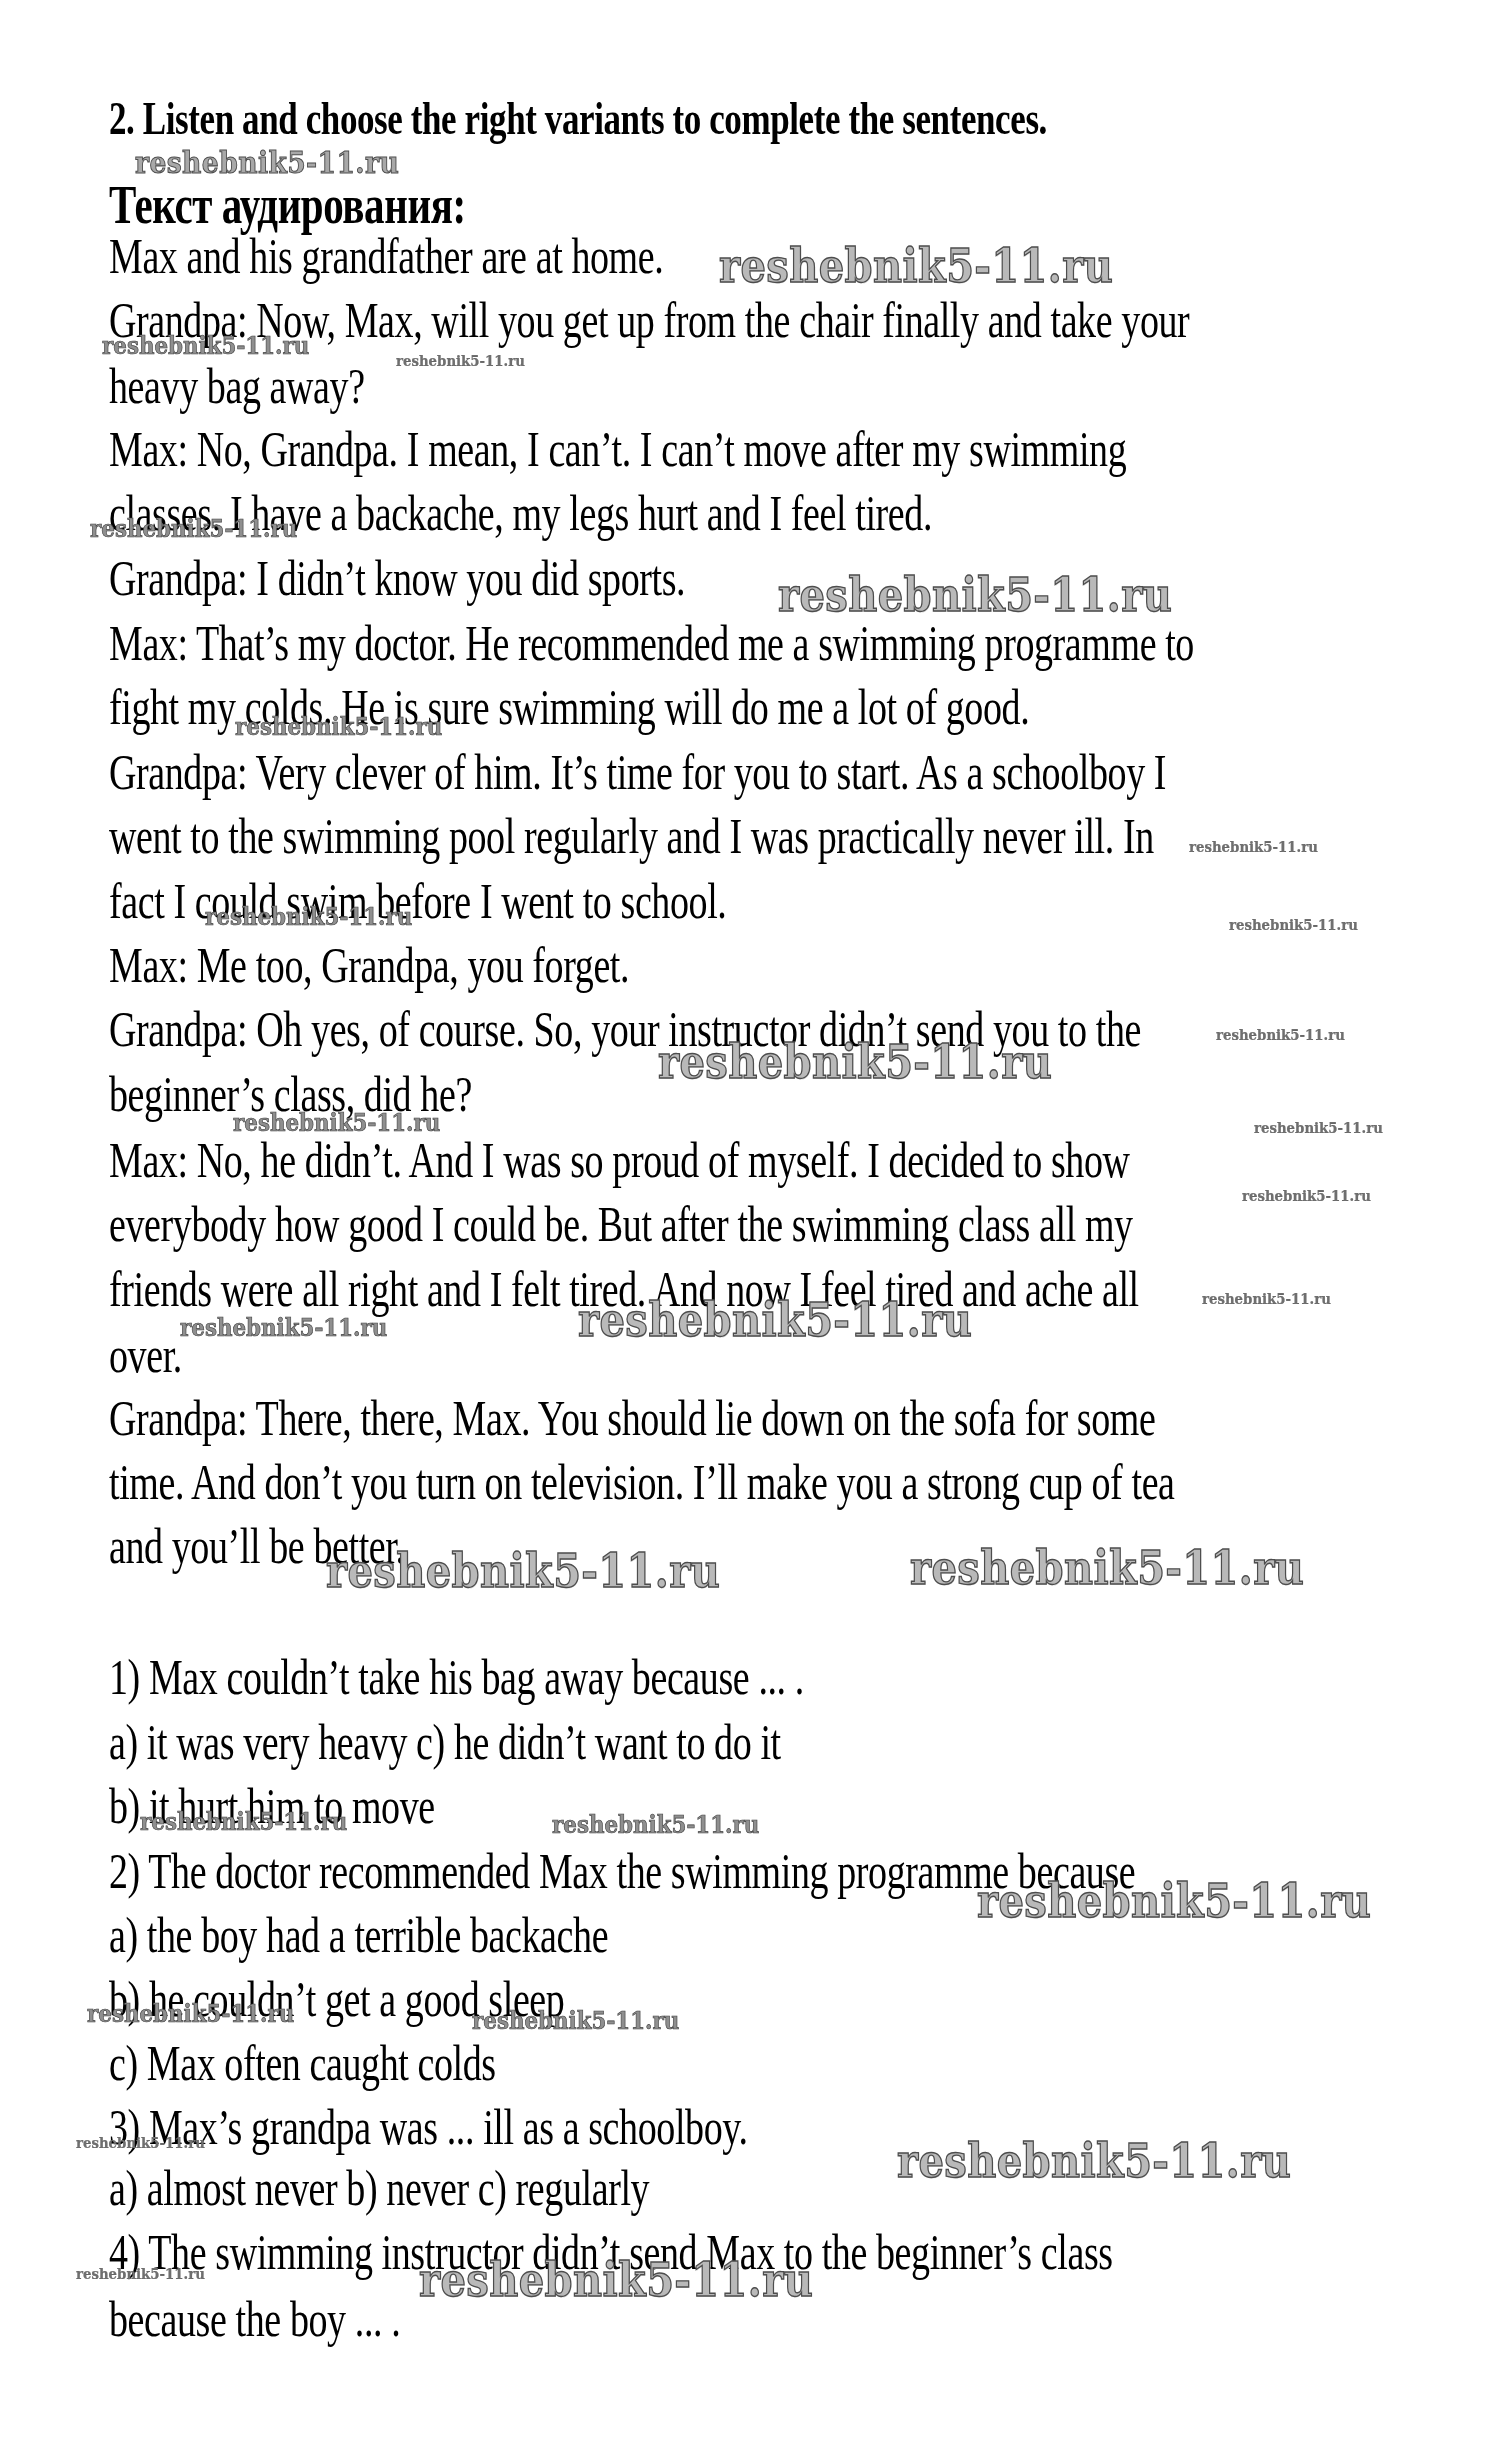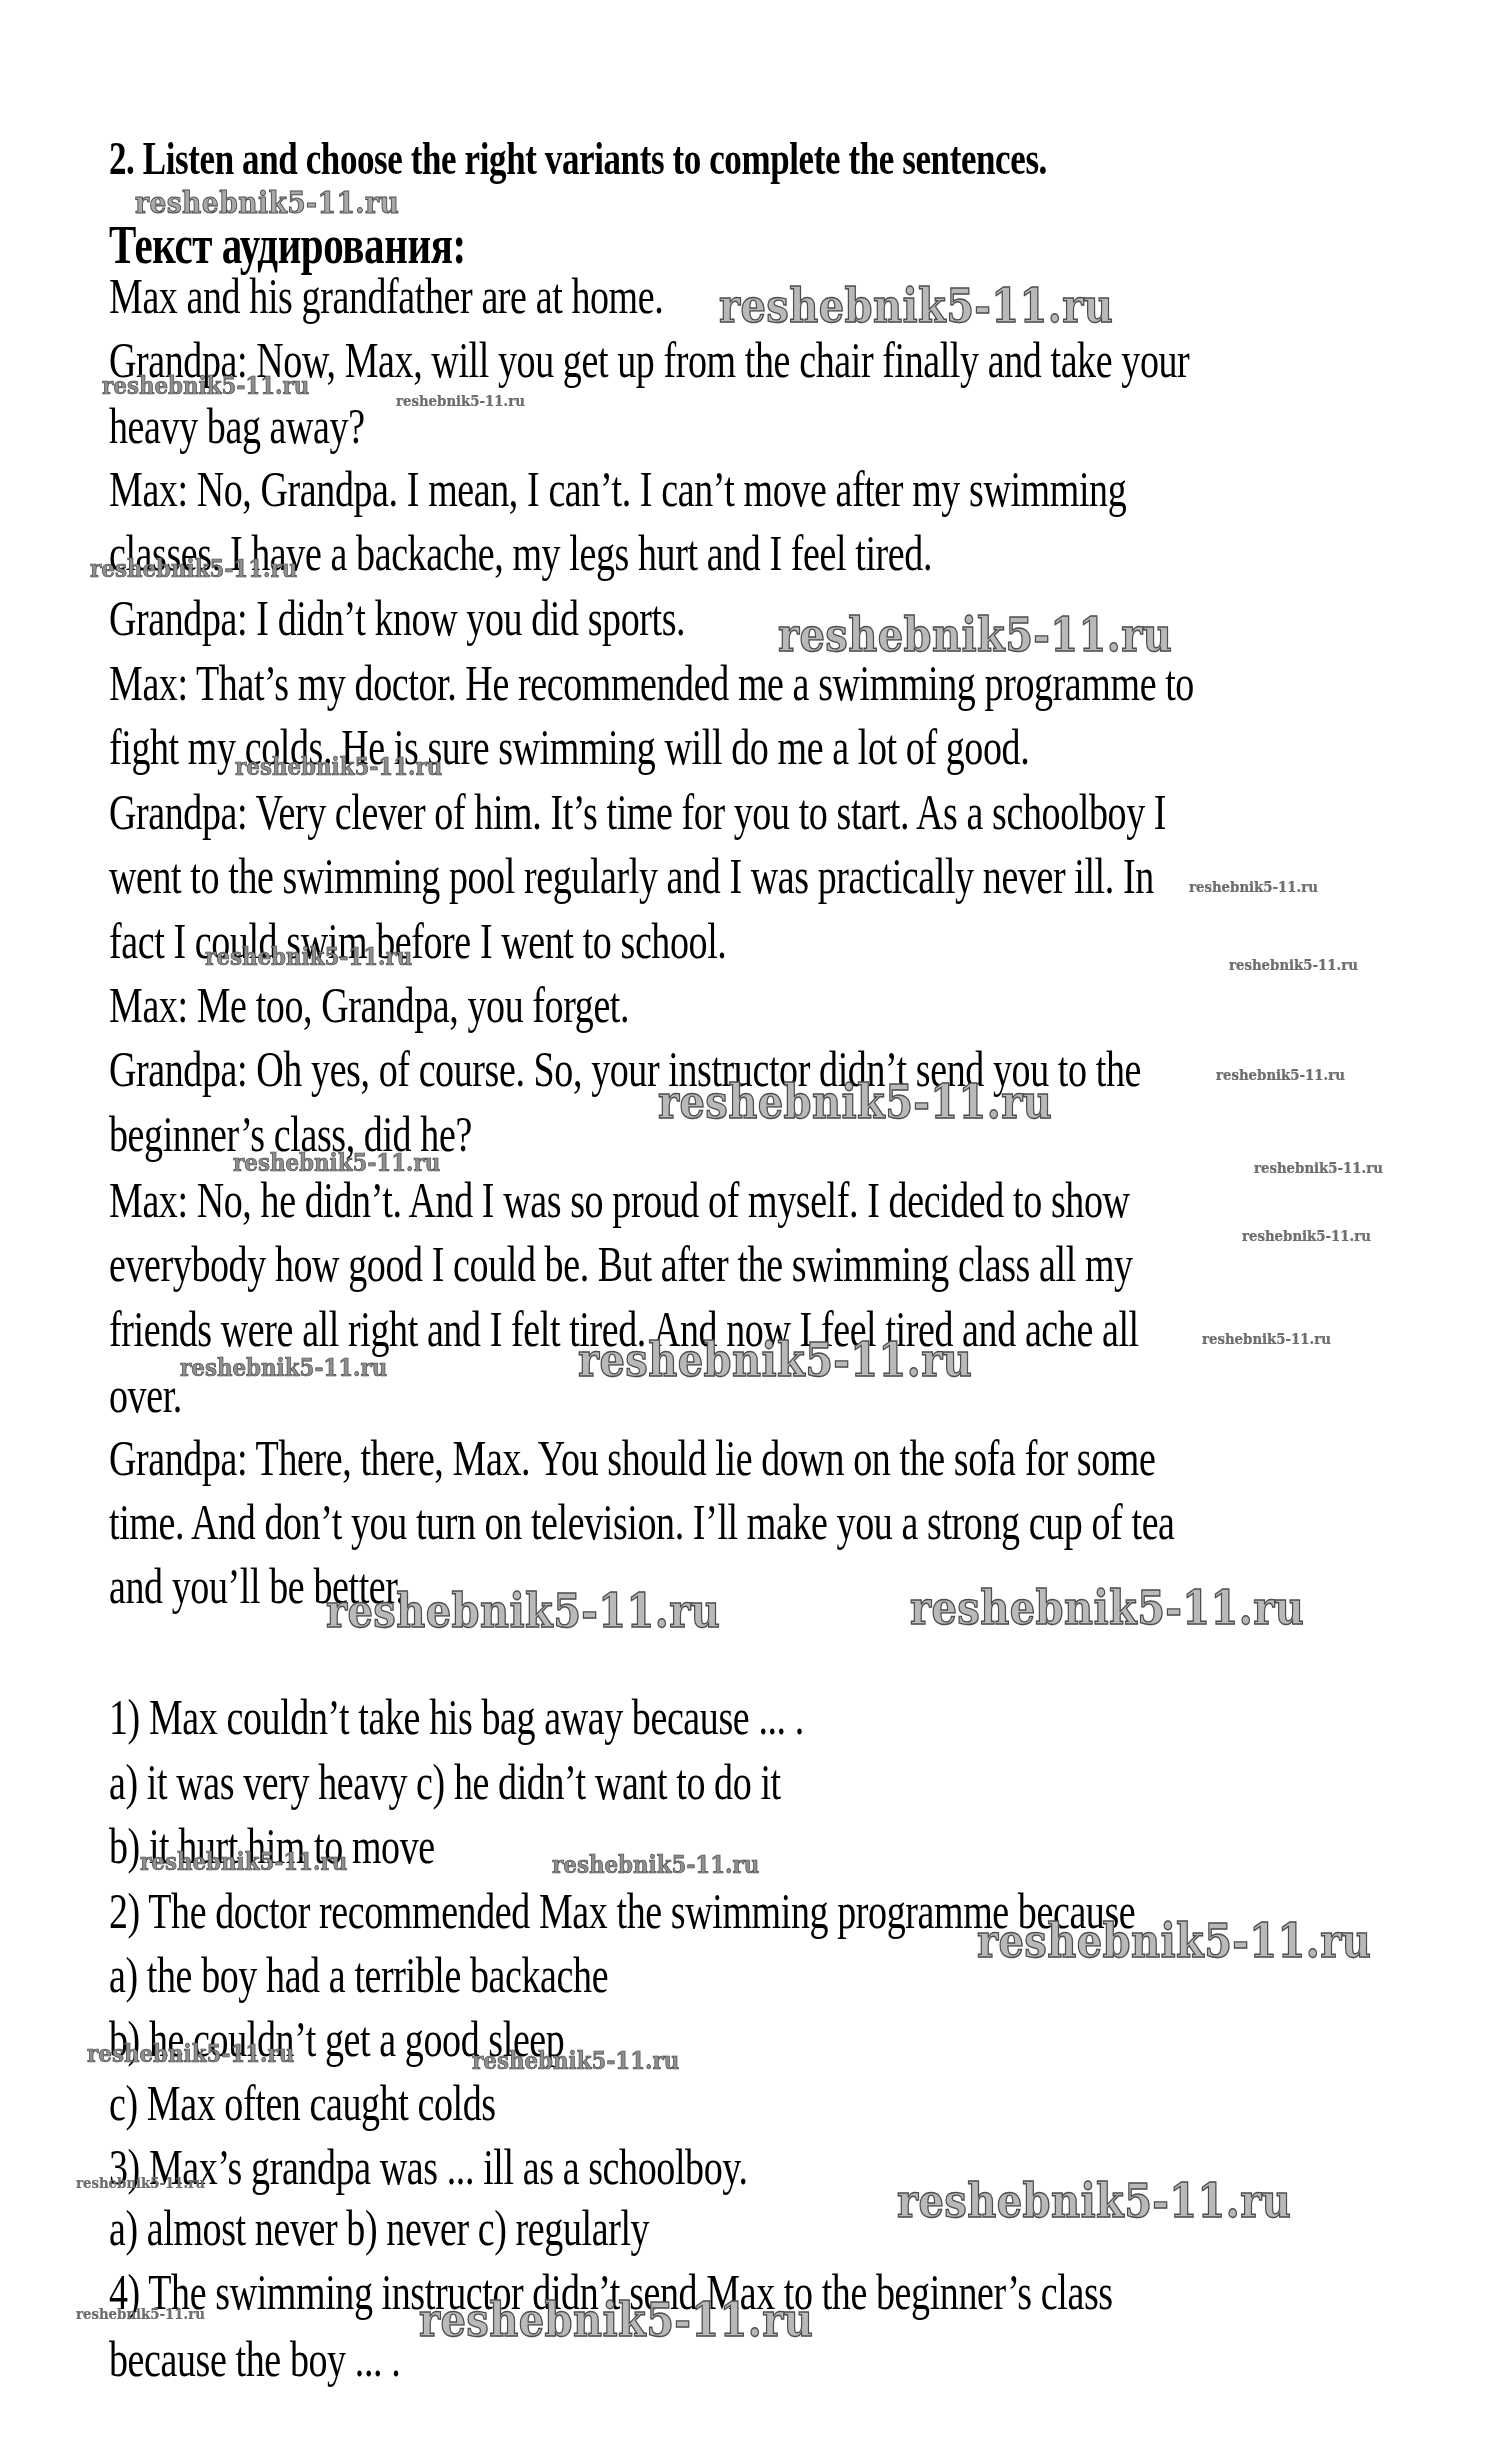--- a/index.html
+++ b/index.html
@@ -7,21 +7,20 @@
     padding: 0;
     background: #ffffff;
   }
   #page {
     position: relative;
     width: 1486px;
     height: 2348px;
     background: #ffffff;
     overflow: hidden;
     font-family: "Liberation Serif", serif;
-    margin-top: 40px;
   }
   .line {
     position: absolute;
     left: 109px;
     font-size: 38px;
     color: #000;
     white-space: nowrap;
     letter-spacing: -0.4px;
     transform: scaleY(1.32);
     transform-origin: left top;

